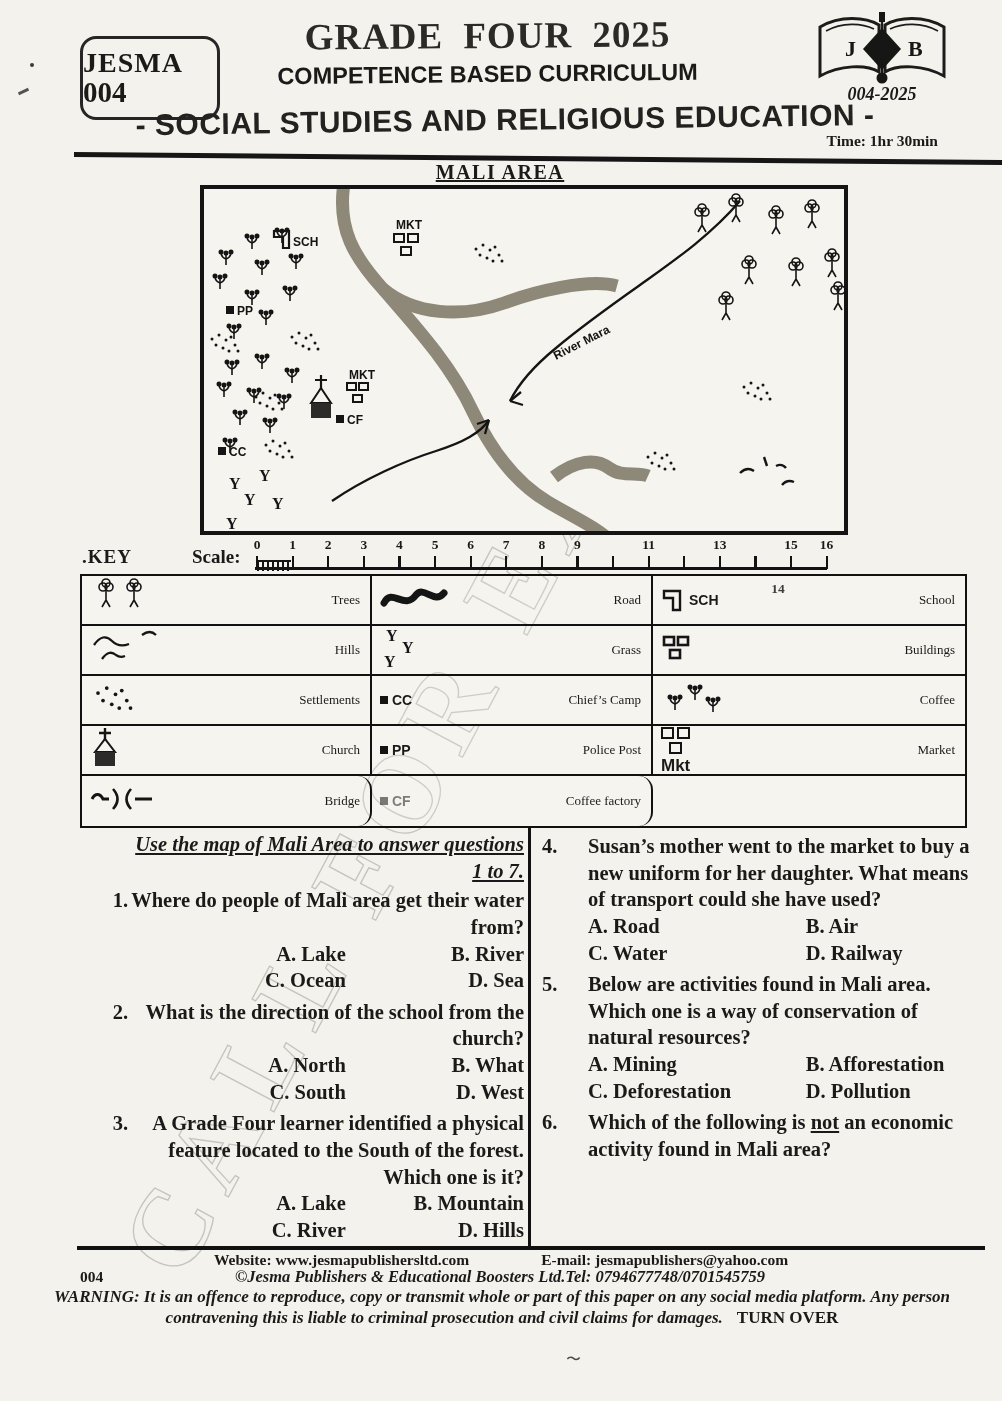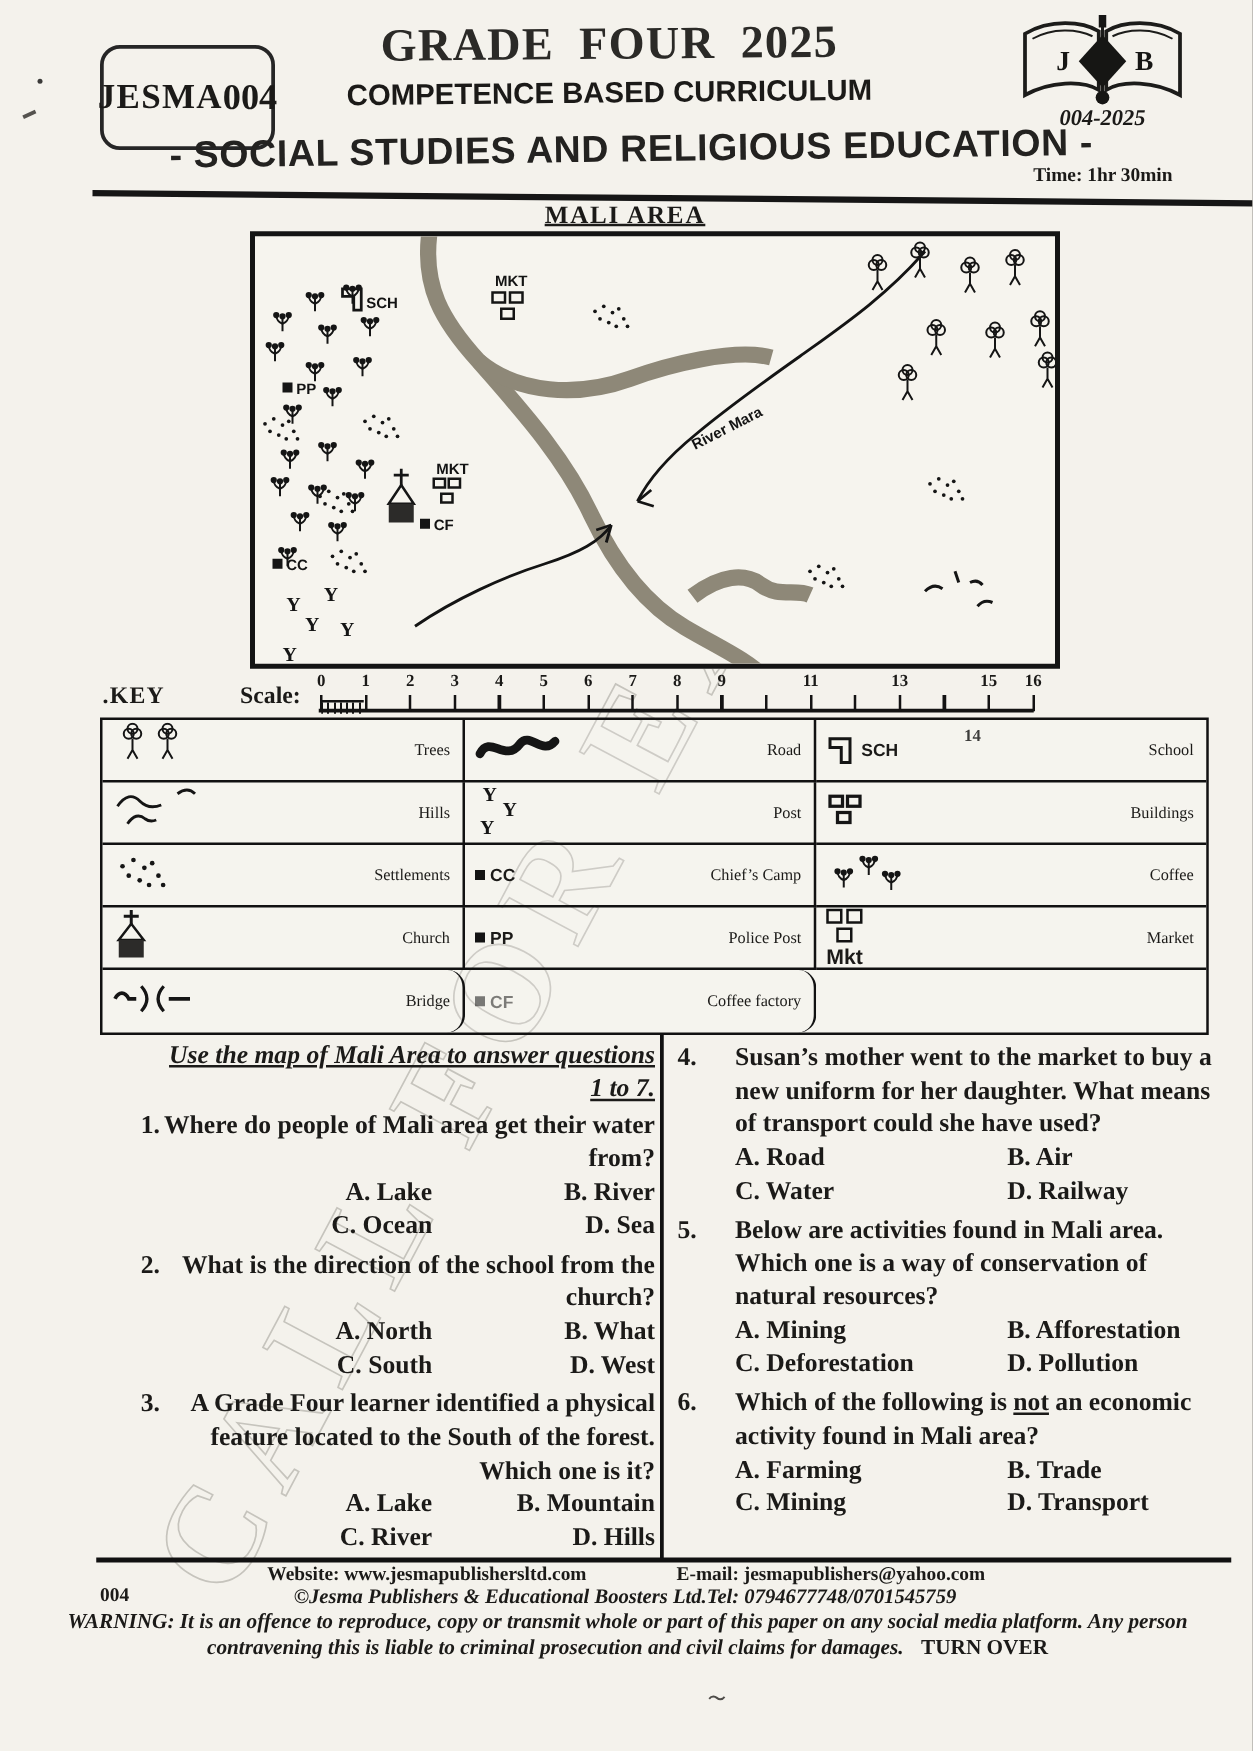--- a/index.html
+++ b/index.html
@@ -4,21 +4,21 @@
 <style>
   html,body{margin:0;padding:0;background:#9a9894;}
   #page{position:relative;width:1002px;height:1401px;margin:0 auto;background:#f4f2ec;
         font-family:"Liberation Serif",serif;color:#1b1a18;overflow:hidden;}
   .abs{position:absolute;}
   .b{font-weight:bold;}
   .sans{font-family:"Liberation Sans",sans-serif;}
 
   
   #jesma-box{left:80px;top:36px;width:134px;height:78px;border:3.5px solid #262626;border-radius:16px;
-             display:flex;flex-direction:row;align-items:center;justify-content:center;line-height:1.05;}
+             display:flex;flex-direction:column;justify-content:center;line-height:1.05;}
   #jesma-box .l1{font-size:28px;font-weight:bold;letter-spacing:1px;}
   #jesma-box .l2{font-size:29px;font-weight:bold;}
   #main-title{left:225px;width:525px;top:14px;font-size:37px;font-weight:bold;letter-spacing:1px;word-spacing:10px;
               text-align:center;transform:rotate(-.5deg);color:#2b2a27;}
   #subtitle{left:225px;width:525px;top:61px;font-size:23.5px;font-weight:bold;text-align:center;transform:rotate(-.6deg);}
   #logo{left:812px;top:12px;width:140px;height:74px;}
   #logo-code{left:812px;top:84px;width:140px;text-align:center;font-size:18px;font-weight:bold;font-style:italic;}
   #subject{left:65px;width:880px;top:103px;font-size:30px;font-weight:bold;text-align:center;
            transform:rotate(-.8deg);letter-spacing:.5px;color:#232220;}
   #time{left:690px;width:248px;top:132px;text-align:right;font-size:15.5px;font-weight:bold;}
@@ -358,21 +358,21 @@
     <div class="kcell">
       <span>
         <svg width="50" height="46" viewBox="0 0 50 46">
             <g font-family="Liberation Serif,serif" font-weight="bold" font-size="16" fill="#151515">
           <text x="6" y="16">Y</text>
               <text x="22" y="28">Y</text>
               <text x="4" y="42">Y</text>
             </g>
           </svg>
       </span>
-      <span class="klabel">Post</span>
+      <span class="klabel">Grass</span>
     </div>
     <div class="kcell lastc">
       <span>
         <svg width="36" height="30" viewBox="0 0 36 30">
             <g fill="none" stroke="#151515" stroke-width="2.6">
           <rect x="3" y="4" width="10" height="8"></rect>
               <rect x="17" y="4" width="10" height="8"></rect>
               <rect x="9" y="17" width="10" height="8"></rect>
             </g>
           </svg>
@@ -526,26 +526,20 @@
           <span>B. Afforestation</span>
           <span>C. Deforestation</span>
           <span>D. Pollution</span>
         </div>
       </div>
     </div>
 
     <div class="q">
       <div class="qnum">6.</div>
       <div class="qbody"><span>Which of the following is </span><span class="em">not</span><span> an economic activity found in Mali area?</span>
-        <div class="opts">
-          <span>A. Farming</span>
-          <span>B. Trade</span>
-          <span>C. Mining</span>
-          <span>D. Transport</span>
-        </div>
       </div>
     </div>
   </div>
 
   <div class="abs" id="rule-bottom"></div>
   <div class="abs" id="footer-line1">
     <span>Website: www.jesmapublishersltd.com</span>
     <span>E-mail:  jesmapublishers@yahoo.com</span>
   </div>
   <div class="abs" id="footer-code">004</div>

